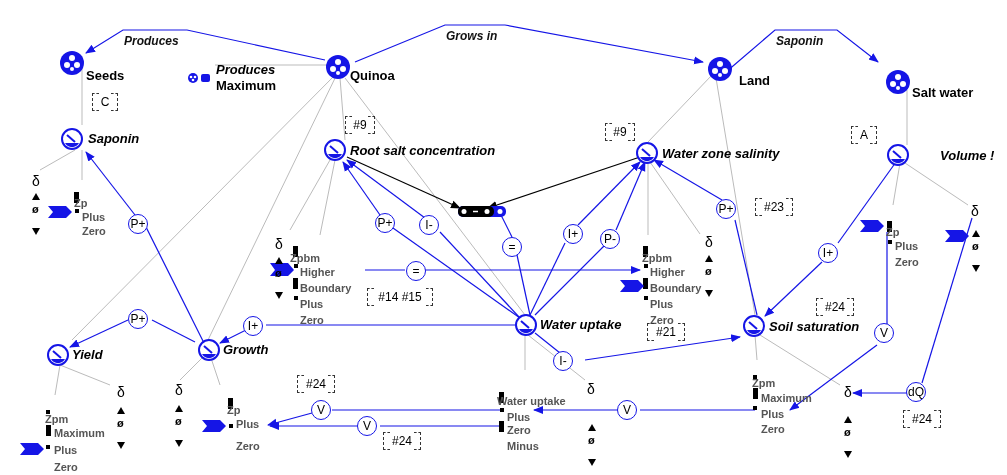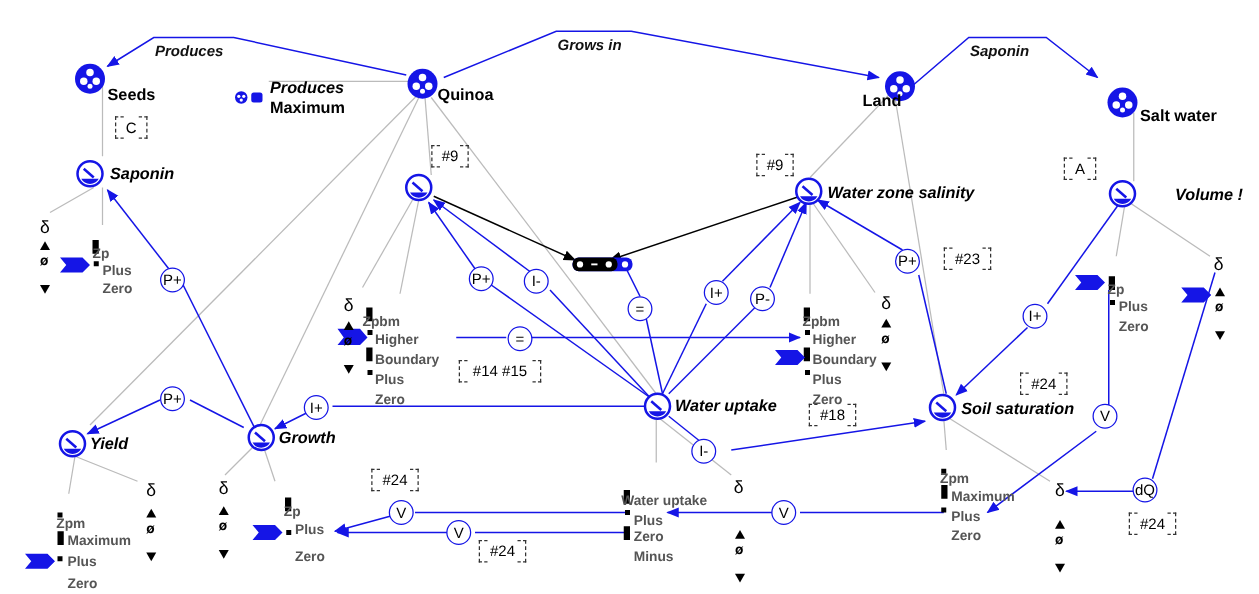--- a/index.html
+++ b/index.html
@@ -247,30 +247,31 @@
         <path d="M175,440 l4,7 l4,-7 z"></path>
     <path d="M588,431 l4,-7 l4,7 z"></path>
         <path d="M588,459 l4,7 l4,-7 z"></path>
     <path d="M844,423 l4,-7 l4,7 z"></path>
         <path d="M844,451 l4,7 l4,-7 z"></path>
   </g>
 </svg>
 
 <div class="t ent" style="left:86px;top:68px">Seeds</div>
 <div class="t ent" style="left:350px;top:68px">Quinoa</div>
-<div class="t ent" style="left:690px;top:73px">Land</div>
+<div class="t ent" style="left:739px;top:73px">Land</div>
 <div class="t ent" style="left:912px;top:85px">Salt water</div>
 <div class="t qty" style="left:216px;top:62px">Produces</div>
 <div class="t ent" style="left:216px;top:78px">Maximum</div>
 
 <div class="t rel" style="left:124px;top:34px">Produces</div>
 <div class="t rel" style="left:446px;top:29px">Grows in</div>
 <div class="t rel" style="left:776px;top:34px">Saponin</div>
 
 <div class="t qty" style="left:88px;top:131px">Saponin</div>
+<div class="t qty" style="left:350px;top:143px">Root salt concentration</div>
 <div class="t qty" style="left:662px;top:146px">Water zone salinity</div>
 <div class="t qty" style="left:940px;top:148px">Volume !</div>
 <div class="t qty" style="left:72px;top:347px">Yield</div>
 <div class="t qty" style="left:223px;top:342px">Growth</div>
 <div class="t qty" style="left:540px;top:317px">Water uptake</div>
 <div class="t qty" style="left:769px;top:319px">Soil saturation</div>
 
 <div class="t qs" style="left:74px;top:177px">Zp</div>
 <div class="t qs" style="left:82px;top:191px">Plus</div>
 <div class="t qs" style="left:82px;top:205px">Zero</div>
@@ -326,21 +327,21 @@
 <div class="t" style="left:588px;top:434px;font-size:11px">ø</div>
 <div class="delta" style="left:844px;top:384px">δ</div>
 <div class="t" style="left:844px;top:426px;font-size:11px">ø</div>
 
 <div class="tag" style="left:96px;top:95px;width:18px">C</div>
 <div class="tag" style="left:349px;top:118px;width:22px">#9</div>
 <div class="tag" style="left:609px;top:125px;width:22px">#9</div>
 <div class="tag" style="left:855px;top:128px;width:18px">A</div>
 <div class="tag" style="left:371px;top:290px;width:58px">#14  #15</div>
 <div class="tag" style="left:759px;top:200px;width:30px">#23</div>
-<div class="tag" style="left:651px;top:325px;width:30px">#18</div>
+<div class="tag" style="left:651px;top:325px;width:30px">#21</div>
 <div class="tag" style="left:820px;top:300px;width:30px">#24</div>
 <div class="tag" style="left:907px;top:412px;width:30px">#24</div>
 <div class="tag" style="left:301px;top:377px;width:30px">#24</div>
 <div class="tag" style="left:387px;top:434px;width:30px">#24</div>
 
 <div class="dep" style="left:128px;top:214px">P+</div>
 <div class="dep" style="left:128px;top:309px">P+</div>
 <div class="dep" style="left:243px;top:316px">I+</div>
 <div class="dep" style="left:375px;top:213px">P+</div>
 <div class="dep" style="left:419px;top:215px">I-</div>

